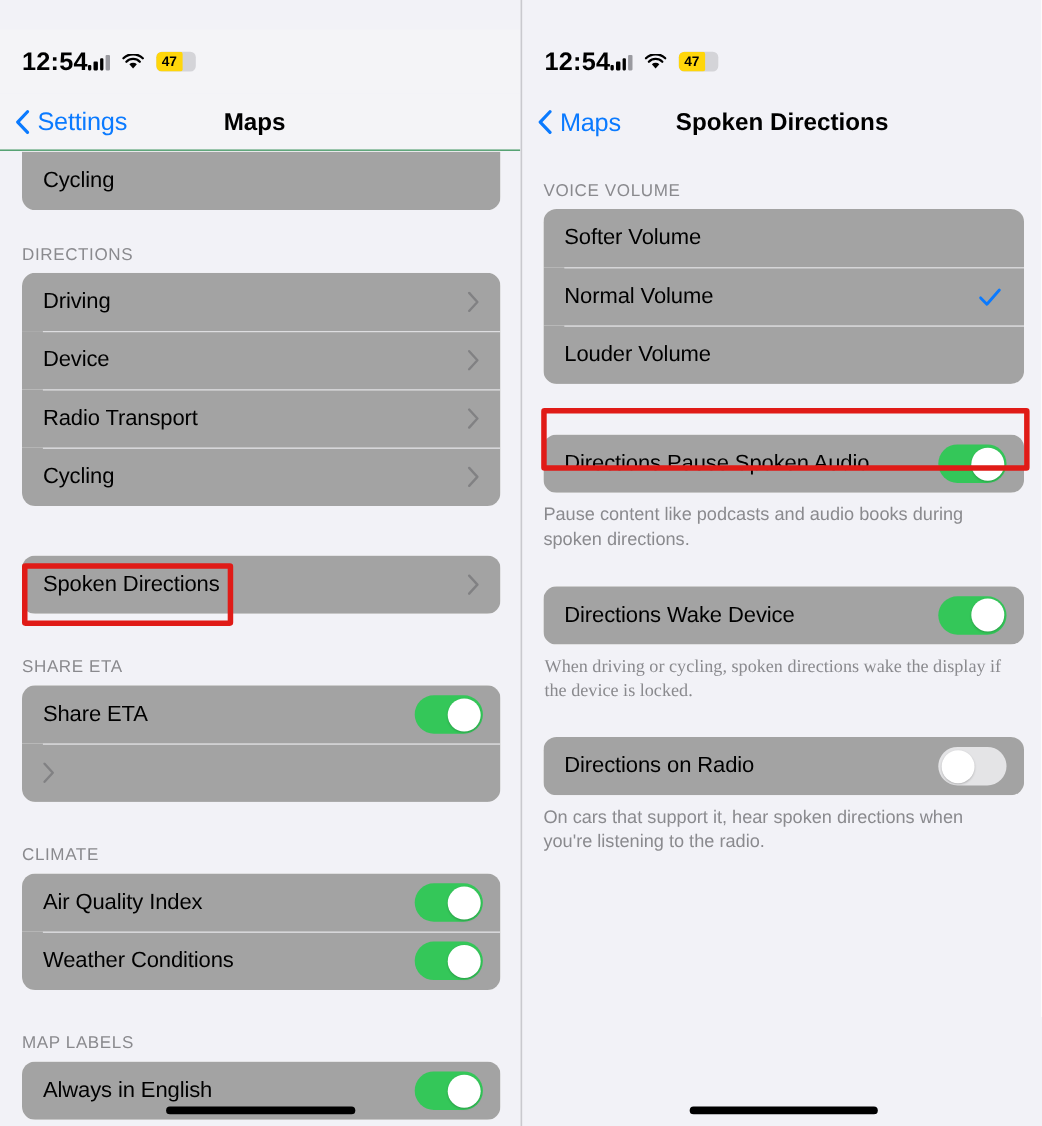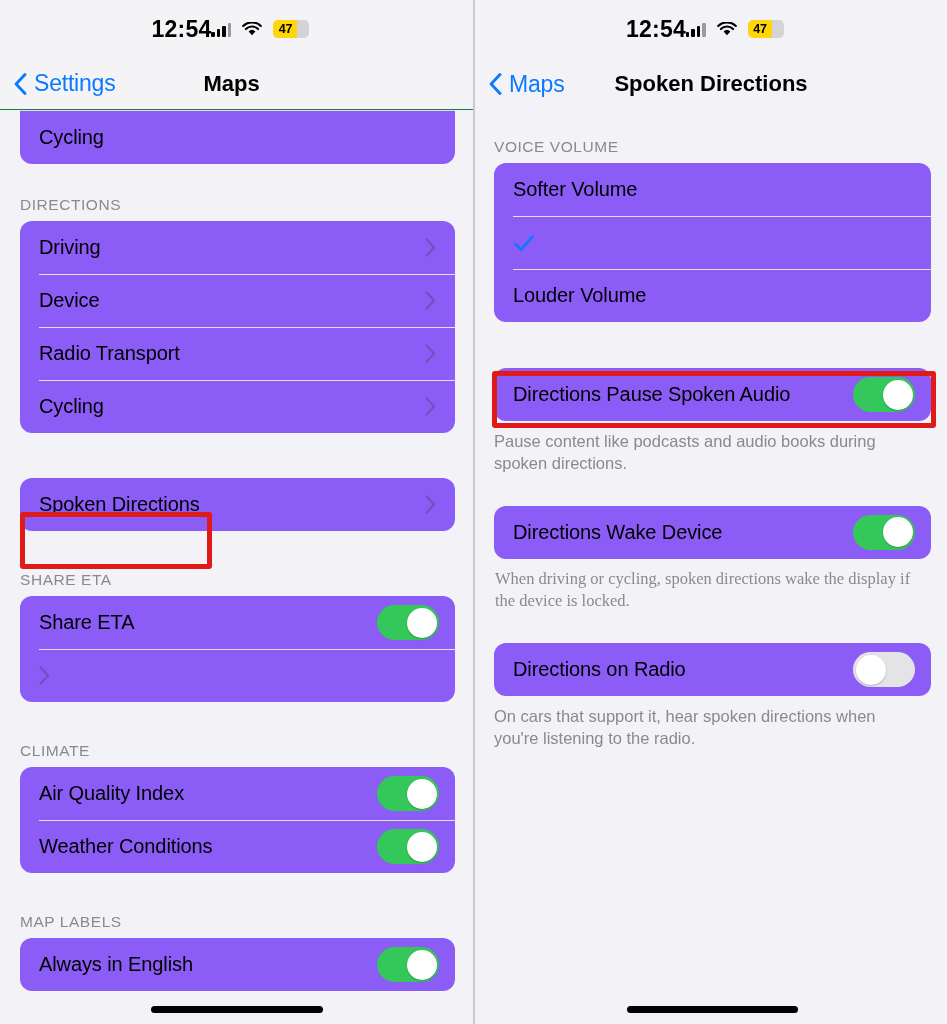--- a/index.html
+++ b/index.html
@@ -13,22 +13,23 @@
 
   
   .panel { position:relative; height:1024px; background:#F2F2F7; overflow:hidden; }
   .panel-left  { width:473px; }
   .divider { width:2px; height:1024px; background:#c9c9ce; flex:0 0 2px; }
   .panel-right { width:472px; }
 
   
   .statusbar {
     position:relative; height:58px;
-    display:flex; align-items:center; justify-content:center;
+    display:flex; align-items:center; justify-content:flex-start;
     padding:0 32px 0 20px;
+    margin-top:27px;
   }
   .sb-left-bg { background:#F4F4F7; }
   .sb-time { font-size:23px; font-weight:700; color:#000; letter-spacing:.2px; }
   .sb-icons { display:flex; align-items:center; gap:11px; }
   .ic-cell { display:flex; align-items:flex-end; gap:2px; height:15px; }
   .ic-cell i { display:block; width:3.5px; background:#000; border-radius:1px; }
   .ic-cell i:nth-child(1){ height:5px; }
   .ic-cell i:nth-child(2){ height:8px; }
   .ic-cell i:nth-child(3){ height:11px; }
   .ic-cell i:nth-child(4){ height:14px; background:#9a9aa0; }
@@ -82,21 +83,21 @@
     background:#fff; border-radius:12px; overflow:hidden;
   }
   .card-left  { margin:0 18px 0 20px; }
   .card-right { margin:0 16px 0 19px; }
   
   .card-clip { border-radius:0 0 12px 12px; border-top:1px solid #e3e3e6; }
 
   .row {
     position:relative; display:flex; align-items:center;
     min-height:53px; padding:0 16px 0 19px;
-    background:#8b5cf6;
+    background:#a3a3a3;
   }
   .row + .row::before {
     content:""; position:absolute; left:19px; right:0; top:0;
     height:1px; background:#e3e3e6;
   }
   .row-label { font-size:20px; color:#000; letter-spacing:-.1px; flex:1; }
   .row-right { display:flex; align-items:center; }
 
   .chev {
     width:11px; height:19px; opacity:.32; margin-right:3px;
@@ -325,20 +326,21 @@
     </div>
 
     <div class="content">
 
       <div class="group-hdr" style="padding-top:28px; padding-left:19px;">VOICE VOLUME</div>
       <div class="card card-right">
         <div class="row">
           <span class="row-label">Softer Volume</span>
         </div>
         <div class="row">
+          <span class="row-label">Normal Volume</span>
           <span class="row-right">
             <svg class="tick" viewBox="0 0 22 22">
               <path d="M2.5 11.8 L8.2 17.6 L19.5 4.6" stroke="#0A7AFF" stroke-width="2.6" fill="none" stroke-linecap="round" stroke-linejoin="round"></path>
             </svg>
           </span>
         </div>
         <div class="row">
           <span class="row-label">Louder Volume</span>
         </div>
       </div>

